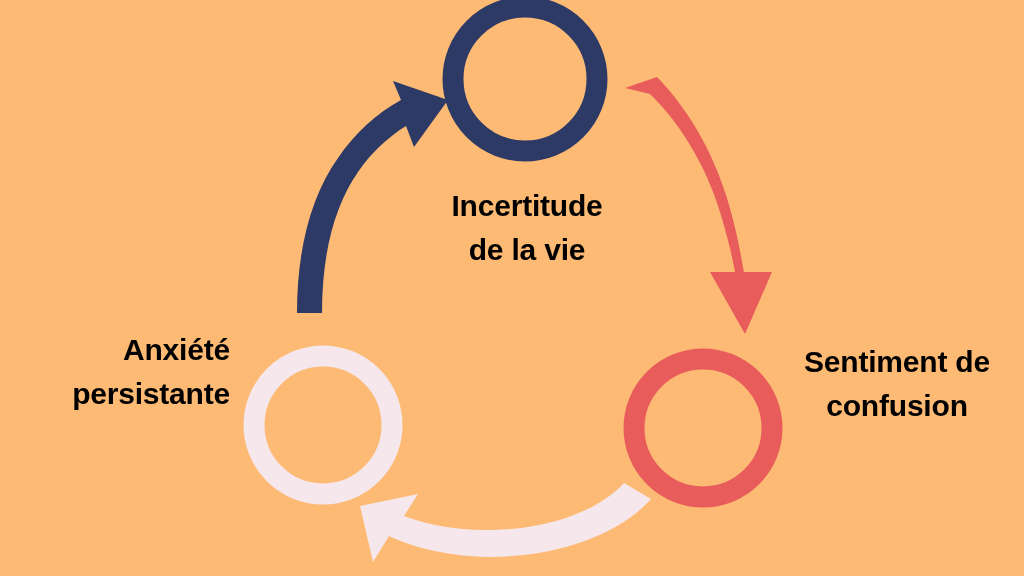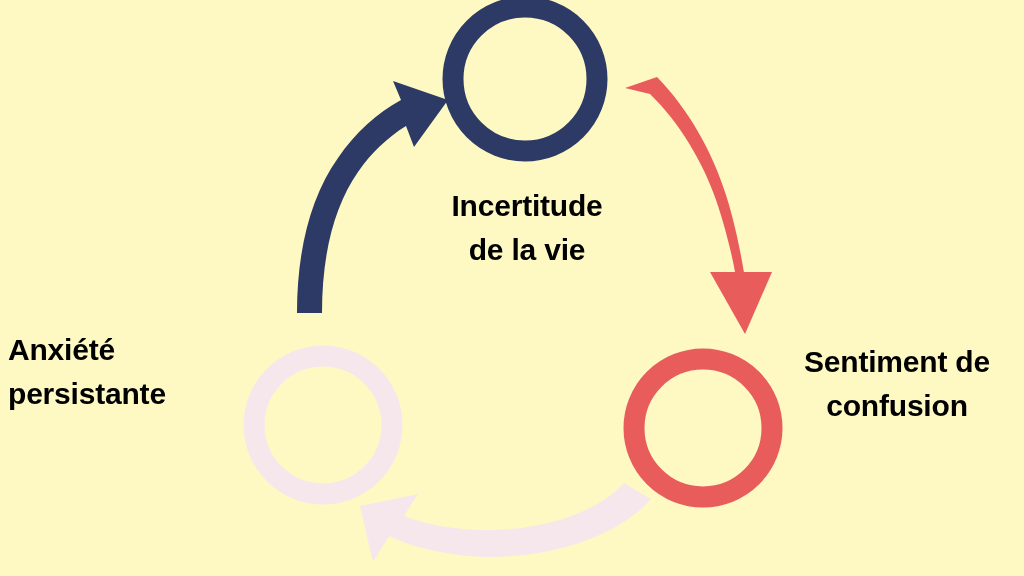--- a/index.html
+++ b/index.html
@@ -11,21 +11,21 @@
   body {
     width: 1024px;
     height: 576px;
     overflow: hidden;
     font-family: "Liberation Sans", "DejaVu Sans", sans-serif;
   }
   #diagram-root {
     position: relative;
     width: 1024px;
     height: 576px;
-    background: #fef9c3;
+    background: #fdba74;
   }
   #cycle-svg {
     position: absolute;
     top: 0;
     left: 0;
     width: 1024px;
     height: 576px;
     display: block;
   }
   .node-label {
@@ -41,21 +41,21 @@
   #label-incertitude {
     left: 398px;
     top: 184px;
     width: 258px;
     text-align: center;
   }
   #label-anxiete {
     left: 8px;
     top: 328px;
     width: 222px;
-    text-align: left;
+    text-align: right;
   }
   #label-confusion {
     left: 772px;
     top: 328px;
     width: 250px;
     text-align: center;
     margin-top: 12px;
   }
 </style>
 </head>

